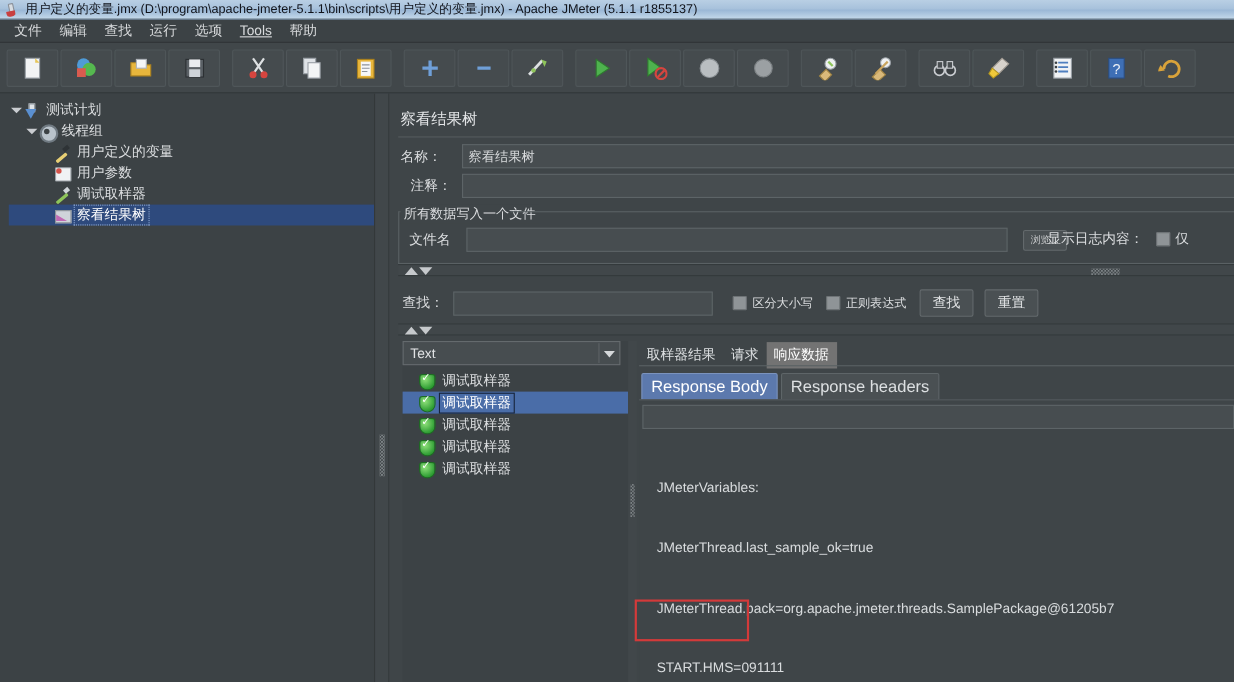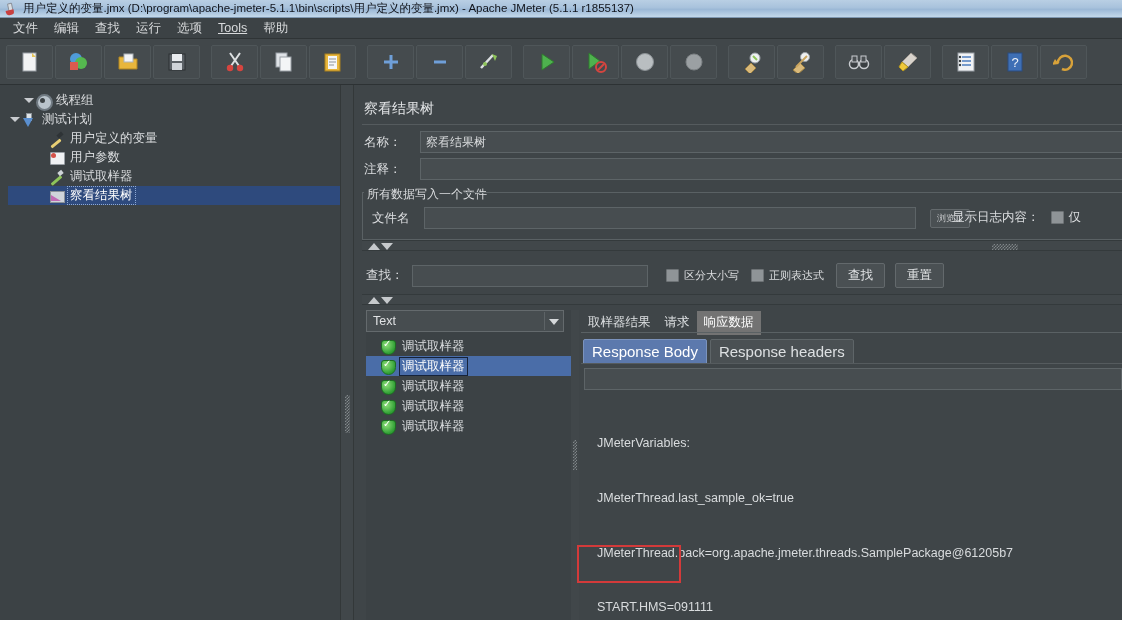--- a/index.html
+++ b/index.html
@@ -417,30 +417,30 @@
     <div class="tbtn">
       <svg class="ticon" viewBox="0 0 22 22">
         <path d="M5 12 a7 7 0 1 1 4 6" stroke="#d8a23a" stroke-width="2.5" fill="none"></path>
         <path d="M2 8 l4 5 -7 1 z" fill="#d8a23a"></path>
       </svg>
     </div>
   </div>
 
   <div class="leftpane">
     <div class="tree">
+      <div class="trow" style="padding-left:0px;">
+        <span class="tw exp"></span>
+        <span class="ticn ic-plan"></span>
+        <span class="tlabel">测试计划</span>
+      </div>
       <div class="trow" style="padding-left:14px;">
         <span class="tw exp"></span>
         <span class="ticn ic-gear"></span>
         <span class="tlabel">线程组</span>
       </div>
-      <div class="trow" style="padding-left:0px;">
-        <span class="tw exp"></span>
-        <span class="ticn ic-plan"></span>
-        <span class="tlabel">测试计划</span>
-      </div>
       <div class="trow" style="padding-left:28px;">
         <span class="tw"></span>
         <span class="ticn ic-pen"></span>
         <span class="tlabel">用户定义的变量</span>
       </div>
       <div class="trow" style="padding-left:28px;">
         <span class="tw"></span>
         <span class="ticn ic-card"></span>
         <span class="tlabel">用户参数</span>
       </div>
@@ -465,21 +465,21 @@
 
   <div class="panel-title" style="left:364px; top:100px;">察看结果树</div>
   <div style="position:absolute;left:362px;top:124px;width:766px;height:1px;background:#555b5e;"></div>
 
   <div class="formrow" style="left:364px; top:131px;">
     <span class="flabel" style="width:56px;">名称：</span>
     <input class="finput" style="width: 744px;" value="察看结果树">
   </div>
 
   <div class="formrow" style="left:364px; top:158px;">
-    <span class="flabel" style="width:56px;">注释：</span>
+    <span class="flabel" style="width:56px;text-align:center;">注释：</span>
     <input class="finput" style="width: 744px;" value="">
   </div>
 
   <div class="groupbox"></div>
   <div class="groupbox-title">所有数据写入一个文件</div>
   <div class="groupbox-line"></div>
 
   <div class="formrow" style="left:372px; top:207px;">
     <span class="flabel" style="width:52px;">文件名</span>
     <input class="finput" style="width: 492px;" value="">

